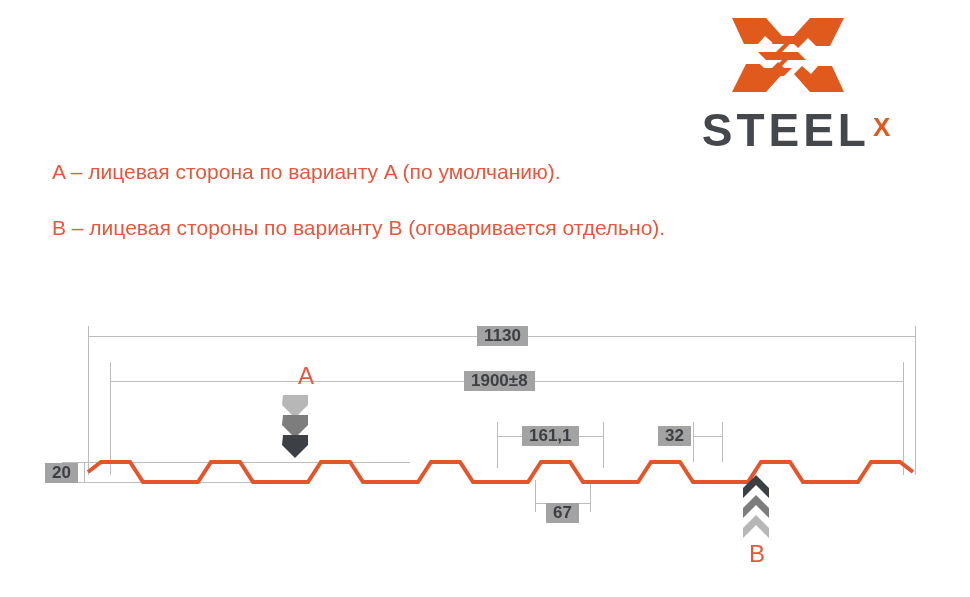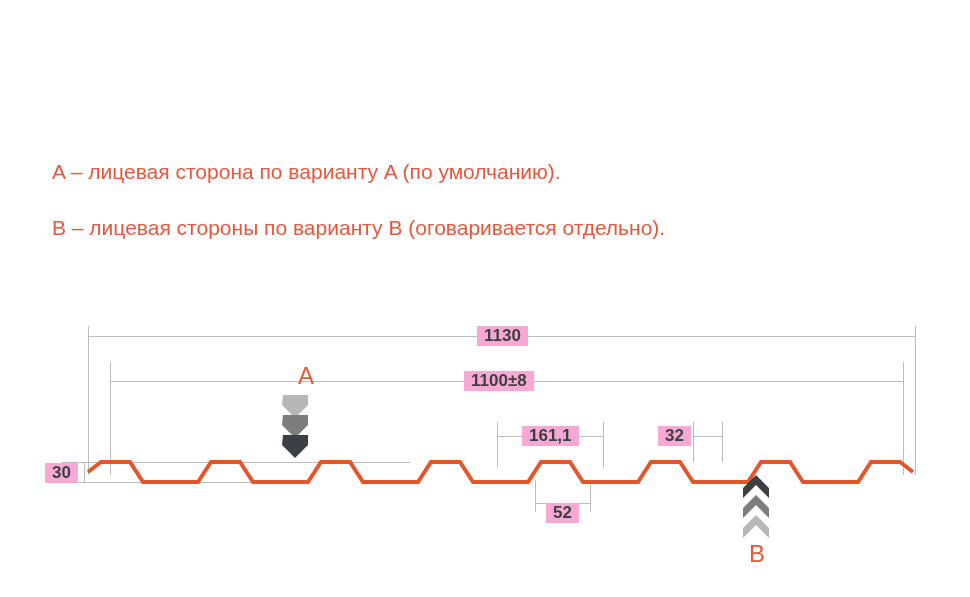--- a/index.html
+++ b/index.html
@@ -30,32 +30,54 @@
 
   
   .legend{position:absolute;left:52px;color:#e8573d;font-size:21px;letter-spacing:0px;white-space:nowrap;}
   .legend-a{top:160px;}
   .legend-b{top:216px;}
 
   
   .drawing{position:absolute;left:0;top:290px;width:970px;height:307px;}
   .dim-text{
     position:absolute;color:#3c3f43;font-size:17px;font-weight:bold;
-    white-space:nowrap;background:#f9a8d4;padding:0 7px;
+    white-space:nowrap;background:#a3a3a3;padding:0 7px;
   }
   .marker-letter{
     position:absolute;color:#e8573d;font-size:24px;font-weight:normal;
     white-space:nowrap;
   }
 </style>
 </head>
 <body>
 
 <div class="stage">
 
+  <div class="logo">
+    <div class="logo-mark">
+      <svg width="112" height="82" viewBox="0 0 112 82" xmlns="http://www.w3.org/2000/svg">
+        <g fill="#e05a1e">
+
+          <path d="M0,4 L34,4 L50,22 L42,30 L33,22 L26,30 L12,30 Z"></path>
+
+          <path d="M112,4 L78,4 L58,26 L66,34 L76,24 L84,32 L98,32 Z"></path>
+
+          <path d="M0,78 L34,78 L54,56 L46,48 L36,58 L28,50 L14,50 Z"></path>
+
+          <path d="M112,78 L78,78 L62,60 L70,52 L79,60 L86,52 L100,52 Z"></path>
+
+          <path d="M44,22 L62,22 L70,30 L58,30 L50,38 L66,38 L74,46 L56,46 L48,54 L60,54 L52,62 L36,62 L30,54 L42,54 L50,46 L34,46 L26,38 L44,38 L52,30 L40,30 Z"></path>
+        </g>
+      </svg>
+    </div>
+    <div class="logo-word">
+      <span class="logo-steel">STEEL</span>
+      <span class="logo-x">X</span>
+    </div>
+  </div>
 
   <div class="legend legend-a">A – лицевая сторона по варианту A (по умолчанию).</div>
   <div class="legend legend-b">B – лицевая стороны по варианту B (оговаривается отдельно).</div>
 
   <div class="drawing">
 
     <svg width="970" height="307" viewBox="0 0 970 307" xmlns="http://www.w3.org/2000/svg">
 
       <g stroke="#bdbdbd" stroke-width="1.4" fill="none" shape-rendering="crispEdges">
 
@@ -134,29 +156,29 @@
       <g>
         <polygon points="743,198 756,185 769,198 769,208 756,195 743,208" fill="#3c3f43"></polygon>
         <polygon points="743,218 756,205 769,218 769,228 756,215 743,228" fill="#7d7d7d"></polygon>
         <polygon points="743,238 756,225 769,238 769,248 756,235 743,248" fill="#b7b7b7"></polygon>
       </g>
     </svg>
 
     
     <div class="dim-text" style="left:477px;top:36px;">1130</div>
 
-    <div class="dim-text" style="left:464px;top:81px;">1100±8</div>
+    <div class="dim-text" style="left:464px;top:81px;">1900±8</div>
 
     <div class="dim-text" style="left:522px;top:136px;">161,1</div>
 
     <div class="dim-text" style="left:658px;top:136px;">32</div>
 
-    <div class="dim-text" style="left:546px;top:213px;">52</div>
+    <div class="dim-text" style="left:546px;top:213px;">67</div>
 
-    <div class="dim-text" style="left:45px;top:173px;">30</div>
+    <div class="dim-text" style="left:45px;top:173px;">20</div>
 
     
     <div class="marker-letter" style="left:298px;top:72px;">A</div>
 
     <div class="marker-letter" style="left:749px;top:250px;">B</div>
 
   </div>
 </div>
 
 </body></html>

